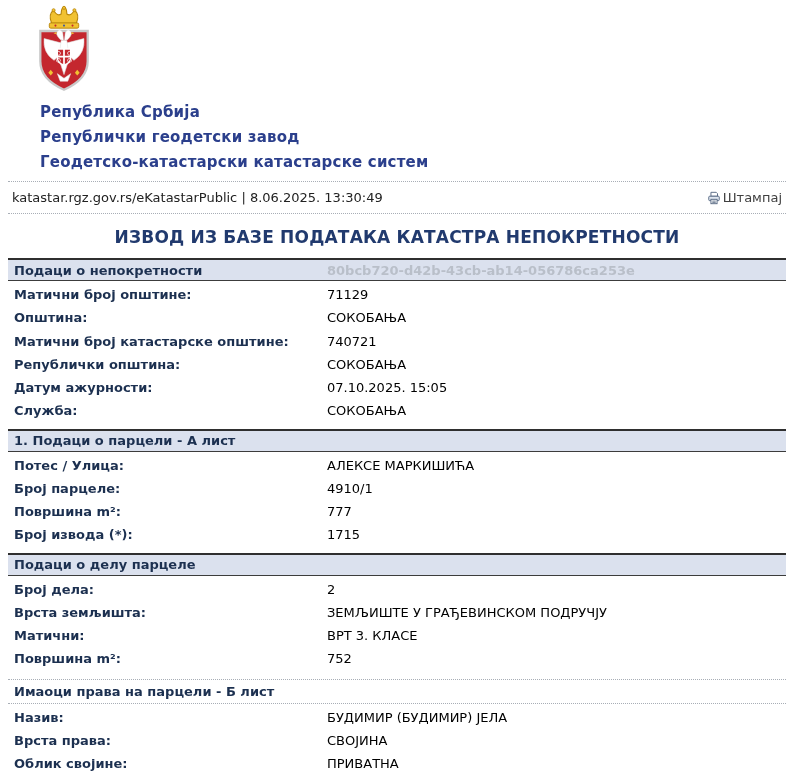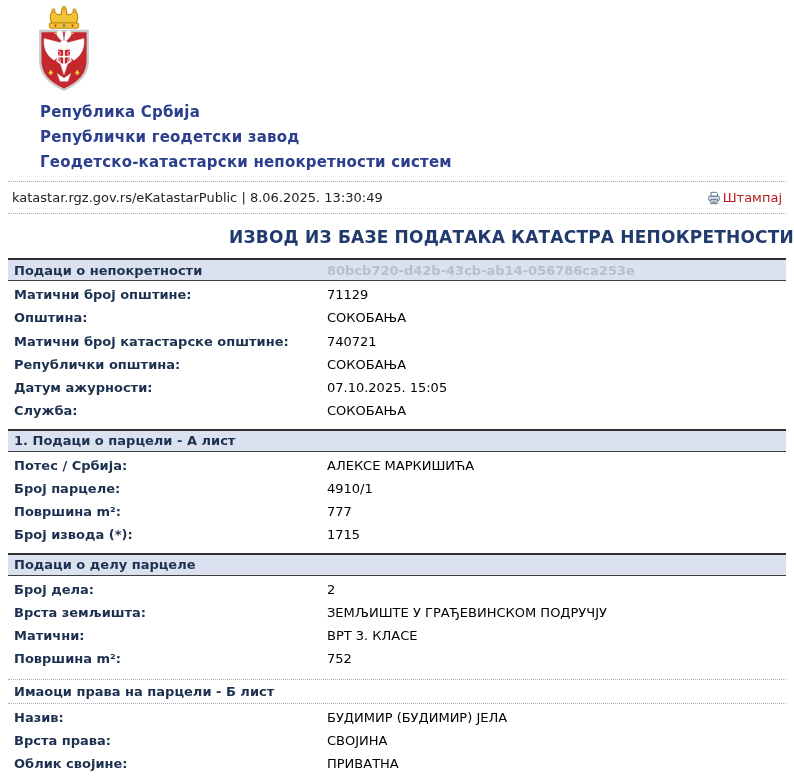--- a/index.html
+++ b/index.html
@@ -16,24 +16,24 @@
   .org { margin-left:12px; padding-top:7px; }
   .org-line { font-weight:bold; color:#2b3f8c; font-size:15px; line-height:25px; letter-spacing:.2px; }
 
   
   .printbar {
     margin:0 8px; padding:8px 4px;
     border-top:1px dotted #a8aeb6; border-bottom:1px dotted #a8aeb6;
     display:flex; justify-content:space-between; align-items:center;
   }
   .source-line { color:#222; }
-  .print-link { display:inline-flex; align-items:center; gap:2px; color:#b91c1c; text-decoration:none; cursor:pointer; }
-
-  
-  .doc-title { text-align:right; color:#213a6e; font-size:17px; font-weight:bold; margin:13px 0 11px; letter-spacing:.2px; }
+  .print-link { display:inline-flex; align-items:center; gap:2px; color:#404040; text-decoration:none; cursor:pointer; }
+
+  
+  .doc-title { text-align:center; color:#213a6e; font-size:17px; font-weight:bold; margin:13px 0 11px; letter-spacing:.2px; }
 
   
   .sheet { margin:0 8px; }
   .sec-header {
     background:#dbe1ee;
     border-top:2px solid #2f2f2f; border-bottom:1px solid #3c3c3c;
     padding:1px 6px; min-height:23px;
     display:flex; align-items:center;
     font-weight:bold; color:#1c3050; font-size:13px;
   }
@@ -86,21 +86,21 @@
       <path d="M38 46 v17 M31 54 h14" stroke="#ffffff" stroke-width="1.8" fill="none"></path>
       <path d="M34.2 50.5 a2 2 0 1 0 0 .1 M41.8 50.5 a2 2 0 1 1 0 .1 M34.2 58 a2 2 0 1 0 0 .1 M41.8 58 a2 2 0 1 1 0 .1" fill="none" stroke="#ffffff" stroke-width=".9"></path>
     </g>
 
     <path d="M24 68 l2.5 3 -2.5 3 -2.5 -3 z" fill="#f1c232"></path>
     <path d="M52 68 l2.5 3 -2.5 3 -2.5 -3 z" fill="#f1c232"></path>
   </svg>
   <div class="org">
     <div class="org-line">Република Србија</div>
     <div class="org-line">Републички геодетски завод</div>
-    <div class="org-line">Геодетско-катастарски непокретности систем</div>
+    <div class="org-line">Геодетско-катастарски катастарске систем</div>
   </div>
 </div>
 
 <div class="printbar">
   <span class="source-line">katastar.rgz.gov.rs/eKatastarPublic | 8.06.2025. 13:30:49</span>
   <a class="print-link">
     <svg width="14" height="14" viewBox="0 0 16 16">
       <path d="M4.5 1.5 h6 l1.5 1.5 v3 h-7.5 z" fill="#ffffff" stroke="#5a6b85" stroke-width="1.1"></path>
       <rect x="2" y="6" width="12" height="5" rx="1" fill="#dfe6f0" stroke="#5a6b85" stroke-width="1.1"></rect>
       <rect x="4.5" y="9.5" width="7" height="5" fill="#ffffff" stroke="#5a6b85" stroke-width="1.1"></rect>
@@ -144,21 +144,21 @@
       <span class="lbl">Служба:</span>
       <span class="val">СОКОБАЊА</span>
     </div>
   </div>
 
   <div class="sec-header">
     <span class="hd-label">1. Подаци о парцели - А лист</span>
   </div>
   <div class="rows">
     <div class="row">
-      <span class="lbl">Потес / Србија:</span>
+      <span class="lbl">Потес / Улица:</span>
       <span class="val">АЛЕКСЕ МАРКИШИЋА</span>
     </div>
     <div class="row">
       <span class="lbl">Број парцеле:</span>
       <span class="val">4910/1</span>
     </div>
     <div class="row">
       <span class="lbl">Површина m²:</span>
       <span class="val">777</span>
     </div>

